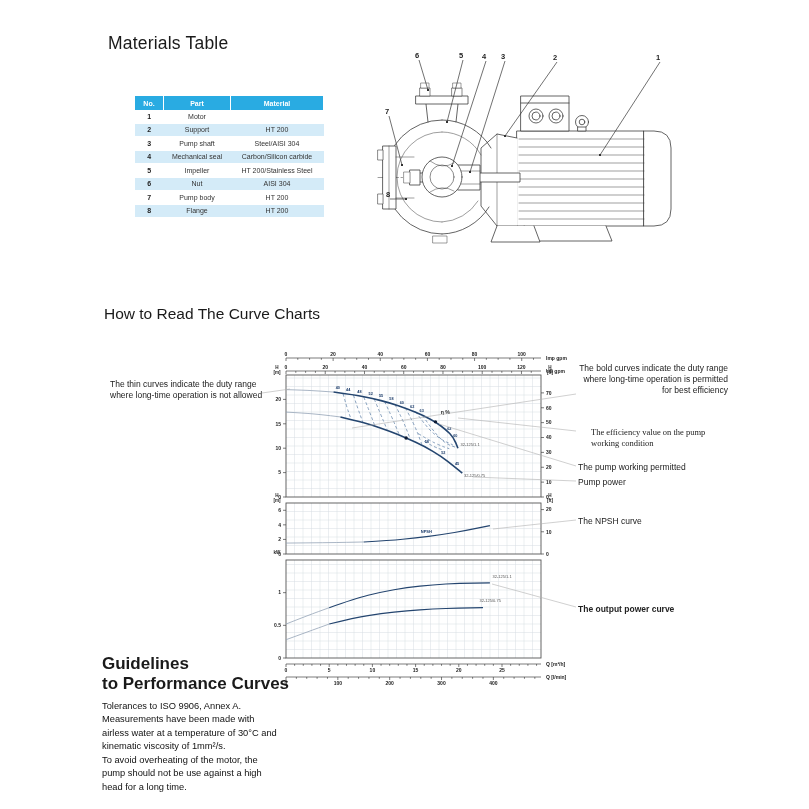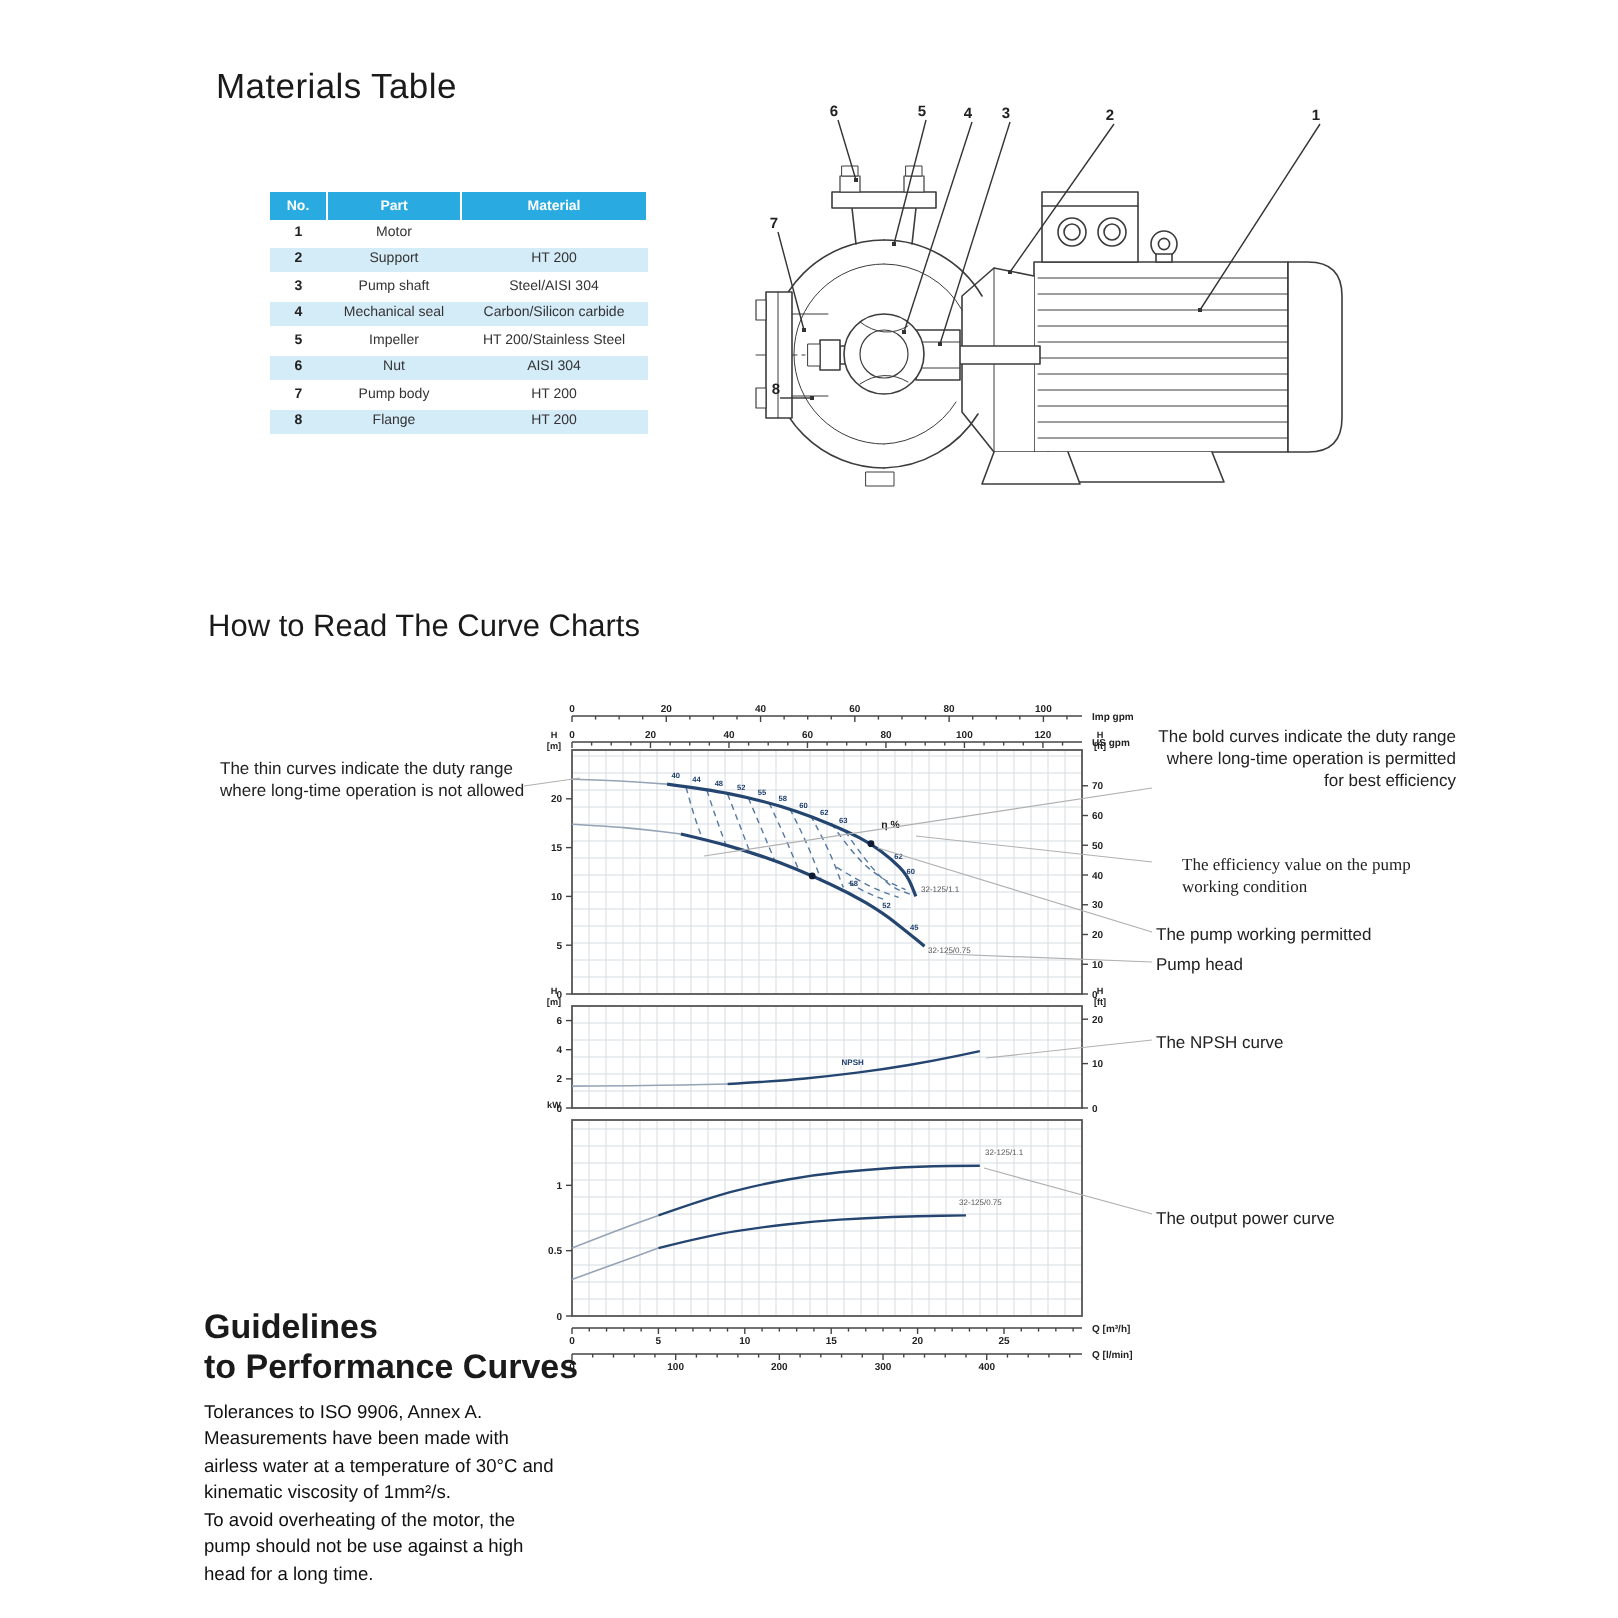--- a/index.html
+++ b/index.html
@@ -554,23 +554,23 @@
       </tr>
     </tbody>
 </table>
 
 <h2 class="h-curves">How  to Read The Curve Charts</h2>
 
 <div class="ann" style="left:110px;top:379px;width:155px;">The thin curves indicate the duty range where long-time operation is not allowed</div>
 <div class="ann" style="left:578px;top:363px;width:150px;text-align:right;">The bold curves indicate the duty range where long-time operation is permitted for best efficiency</div>
 <div class="ann" style="left:591px;top:427px;width:140px;font-family:Liberation Serif, serif;">The efficiency value on the pump working condition</div>
 <div class="ann" style="left:578px;top:462px;width:155px;">The pump working permitted</div>
-<div class="ann" style="left:578px;top:477px;width:120px;">Pump head</div>
+<div class="ann" style="left:578px;top:477px;width:120px;">Pump power</div>
 <div class="ann" style="left:578px;top:516px;width:120px;">The NPSH curve</div>
-<div class="ann" style="left:578px;top:604px;width:140px;">The output power curve</div>
+<div class="ann" style="left:578px;top:604px;width:140px;font-weight:bold;">The output power curve</div>
 
 <div class="g-title">Guidelines
 to Performance Curves</div>
 <div class="g-body">Tolerances to ISO 9906, Annex A.
 Measurements have been made with
 airless water at a temperature of 30°C and
 kinematic viscosity of 1mm²/s.
 To avoid overheating of the motor, the
 pump should not be use against a high
 head for a long time.</div>

